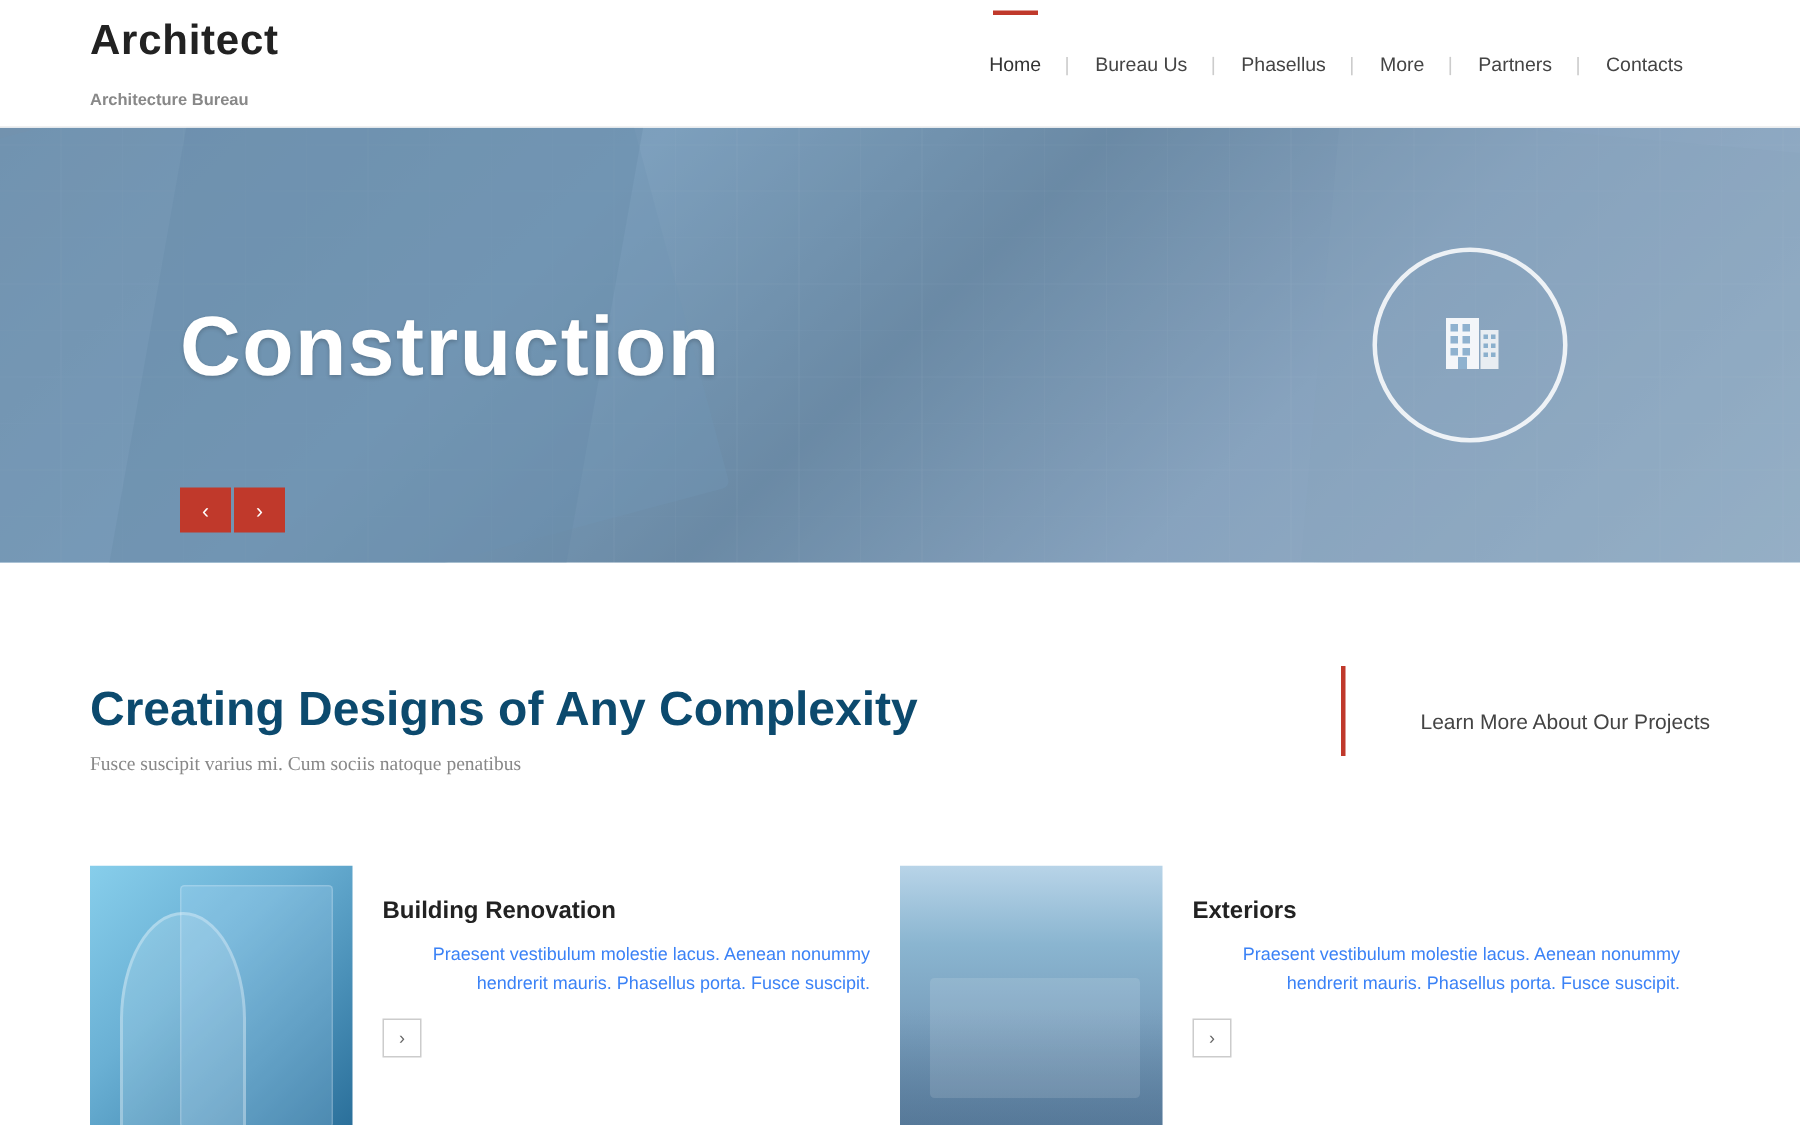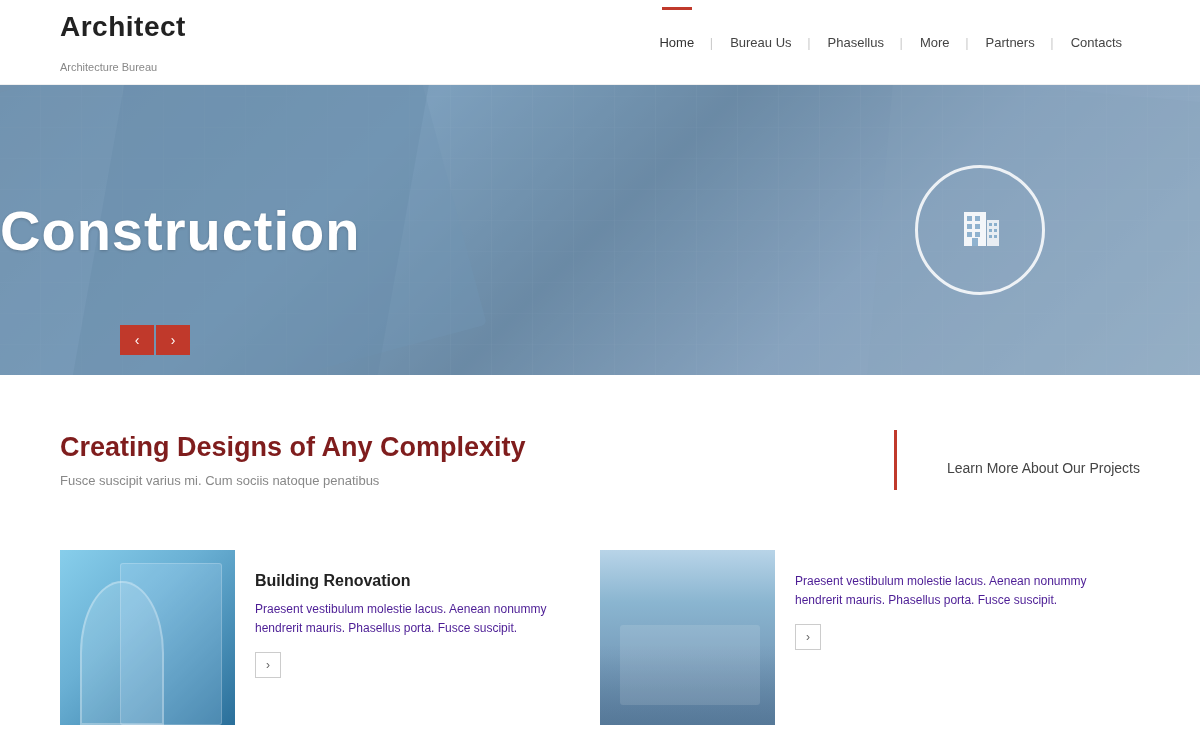--- a/index.html
+++ b/index.html
@@ -21,20 +21,21 @@
     .logo-title {
       font-size: 28px;
       font-weight: bold;
       color: #222;
       letter-spacing: 0.5px;
     }
     .logo-subtitle {
       font-size: 11px;
       color: #888;
       margin-top: 18px;
+      font-weight: bold;
     }
     .nav {
       display: flex;
       gap: 0;
     }
     .nav-item {
       padding: 0 18px;
       font-size: 13px;
       color: #444;
       cursor: pointer;
@@ -130,20 +131,21 @@
       right: 0;
       width: 400px;
       height: 300px;
       background: rgba(150, 180, 200, 0.25);
       transform: rotate(5deg) translateX(80px);
     }
 
     .hero-content {
       position: relative;
       z-index: 2;
+      padding-left: 120px;
       flex: 1;
     }
     .hero-title {
       font-size: 56px;
       font-weight: bold;
       color: #fff;
       letter-spacing: 1px;
       text-shadow: 0 1px 3px rgba(0,0,0,0.2);
     }
     .hero-subtitle {
@@ -202,28 +204,30 @@
 
     
     .info-section {
       padding: 55px 60px 40px;
       display: flex;
       align-items: center;
       gap: 0;
     }
     .info-left { flex: 1; }
     .info-heading {
-      font-size: 27px;
+      font-size: 32px;
       font-weight: bold;
-      color: #7f1d1d;
+      color: #0c4a6e;
       margin-bottom: 10px;
+      margin-top: 24px;
     }
     .info-text {
       font-size: 13px;
       color: #888;
+      font-family: Liberation Serif, serif;
     }
     .info-divider {
       width: 3px;
       height: 60px;
       background: #c0392b;
       margin: 0 50px;
       flex-shrink: 0;
     }
     .info-right {
       flex: 0 0 auto;
@@ -312,23 +316,24 @@
       background: #fff;
     }
     .card-title {
       font-size: 16px;
       font-weight: bold;
       color: #222;
       margin-bottom: 10px;
     }
     .card-text {
       font-size: 12px;
-      color: #4c1d95;
+      color: #3b82f6;
       line-height: 1.6;
       margin-bottom: 14px;
+      text-align: right;
     }
     .card-arrow {
       width: 26px;
       height: 26px;
       border: 1px solid #ccc;
       display: flex;
       align-items: center;
       justify-content: center;
       cursor: pointer;
       font-size: 12px;
@@ -417,17 +422,18 @@
     <div class="card-content">
       <h3 class="card-title">Building Renovation</h3>
       <p class="card-text">Praesent vestibulum molestie lacus. Aenean nonummy hendrerit mauris. Phasellus porta. Fusce suscipit.</p>
       <div class="card-arrow">›</div>
     </div>
   </div>
 
   <div class="card">
     <div class="card-image img-exteriors"></div>
     <div class="card-content">
+      <h3 class="card-title">Exteriors</h3>
       <p class="card-text">Praesent vestibulum molestie lacus. Aenean nonummy hendrerit mauris. Phasellus porta. Fusce suscipit.</p>
       <div class="card-arrow">›</div>
     </div>
   </div>
 </section>
 
 </body></html>

